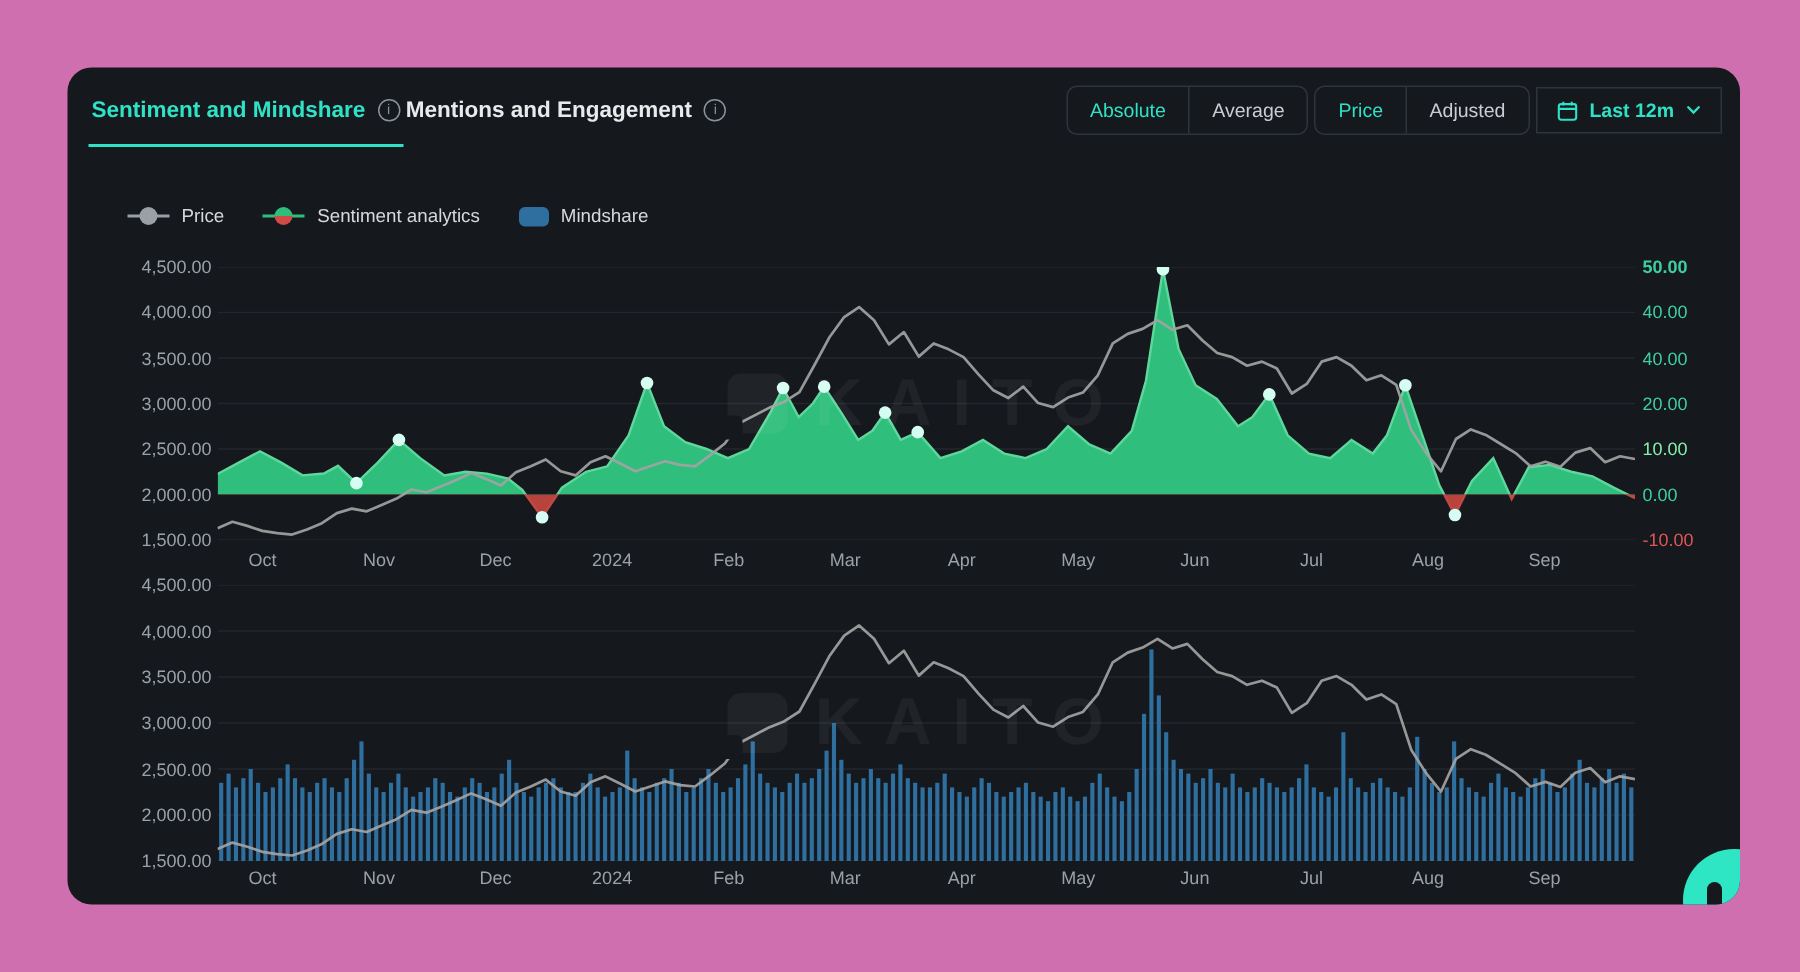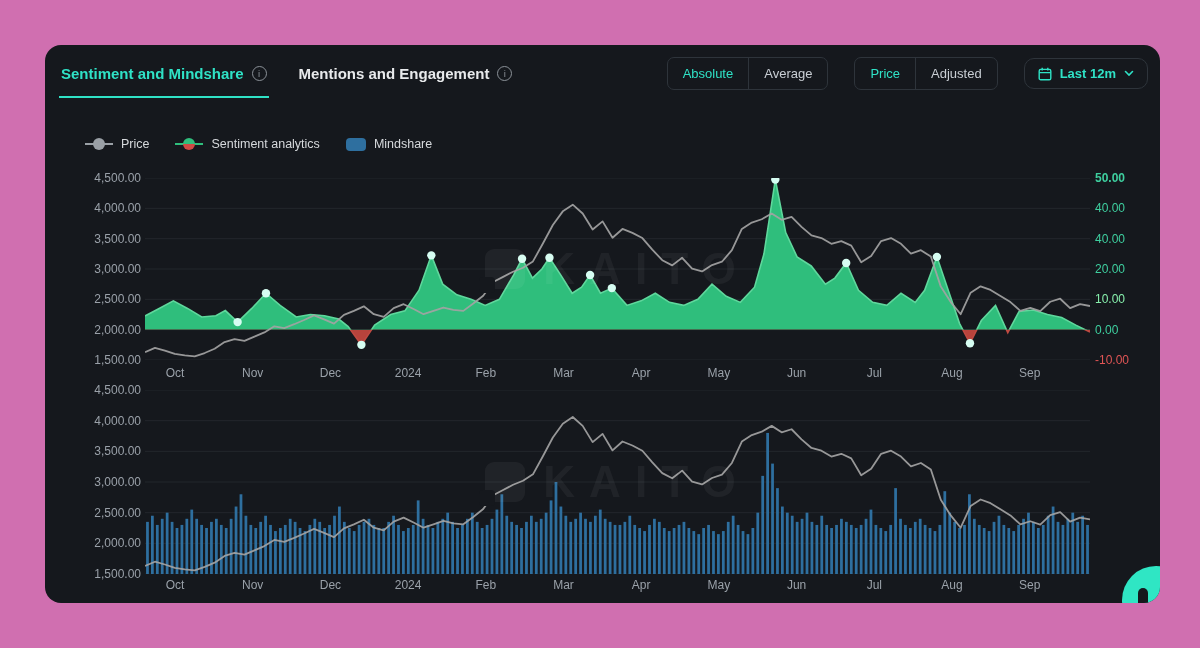--- a/index.html
+++ b/index.html
@@ -6,32 +6,32 @@
   html,body { width:1200px; height:648px; overflow:hidden; }
   body { background:#d06fb0; font-family:"Liberation Sans", sans-serif; position:relative; }
 
   .card {
     position:absolute; left:45px; top:45px; width:1115px; height:558px;
     background:#15181d; border-radius:16px; overflow:hidden;
   }
 
   
   .header { position:absolute; top:12px; left:14px; right:12px; display:flex; justify-content:space-between; align-items:flex-start; }
-  .tabs { display:flex; gap:28px; }
+  .tabs { display:flex; }
   .tab { display:flex; align-items:center; gap:8px; font-size:15px; font-weight:700; color:#e8eaec; padding:8px 2px 14px 2px; cursor:pointer; border-bottom:2px solid transparent; }
   .tab.active { color:#2fe2c6; border-bottom-color:#2fe2c6; }
   .info-dot { width:15px; height:15px; border:1.3px solid #8b9198; border-radius:50%; color:#8b9198; font-size:9.5px; font-weight:400; display:flex; align-items:center; justify-content:center; font-style:normal; }
   .tab.active .info-dot { border-color:#8b9198; color:#8b9198; }
 
-  .controls { display:flex; gap:26px; align-items:center; }
+  .controls { display:flex; gap:4px; align-items:center; }
   .seg { display:flex; border:1px solid #2e343b; border-radius:7px; overflow:hidden; }
   .seg-opt { font-size:13px; padding:8px 15px; color:#c9ced4; cursor:pointer; background:transparent; border:none; font-family:inherit; }
   .seg-opt.sel { color:#2fe2c6; }
   .seg-opt + .seg-opt { border-left:1px solid #2e343b; }
-  .datebtn { display:flex; align-items:center; gap:8px; border:1px solid #2e343b; border-radius:10px; padding:7px 13px; color:#2fe2c6; font-size:13px; font-weight:600; cursor:pointer; background:transparent; font-family:inherit; }
+  .datebtn { display:flex; align-items:center; gap:8px; border:1px solid #2e343b; border-radius:0; padding:7px 13px; color:#2fe2c6; font-size:13px; font-weight:600; cursor:pointer; background:transparent; font-family:inherit; }
 
   
   .legend { position:absolute; top:92px; left:40px; display:flex; gap:26px; align-items:center; }
   .leg-item { display:flex; align-items:center; gap:8px; font-size:12.5px; color:#d6d9dc; cursor:pointer; }
   .leg-price-icon { position:relative; width:28px; height:10px; }
   .leg-price-icon .ln { position:absolute; top:4px; left:0; width:28px; height:2px; background:#9aa0a6; }
   .leg-price-icon .dt { position:absolute; top:-1px; left:8px; width:12px; height:12px; border-radius:50%; background:#9aa0a6; }
   .leg-sent-icon { position:relative; width:28px; height:12px; }
   .leg-sent-icon .ln { position:absolute; top:5px; left:0; width:28px; height:2px; background:#2fbe7c; }
   .leg-sent-icon .dt { position:absolute; top:0; left:8px; width:12px; height:12px; border-radius:50%; background:linear-gradient(to bottom, #2fbe7c 50%, #cf4b44 50%); }

